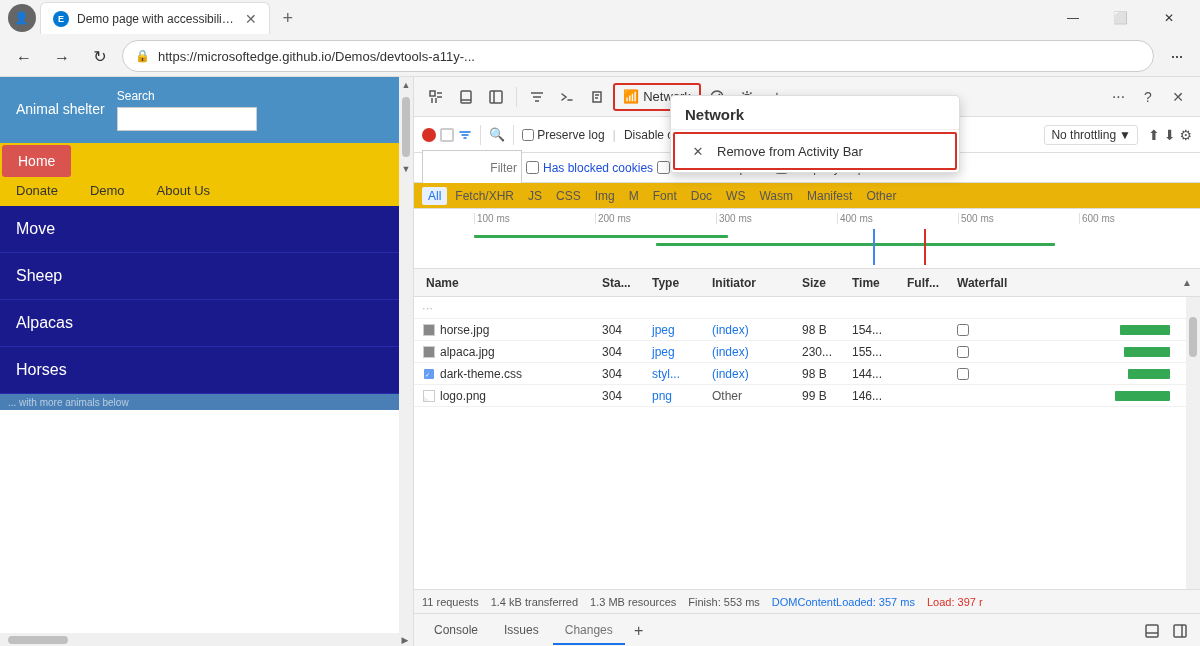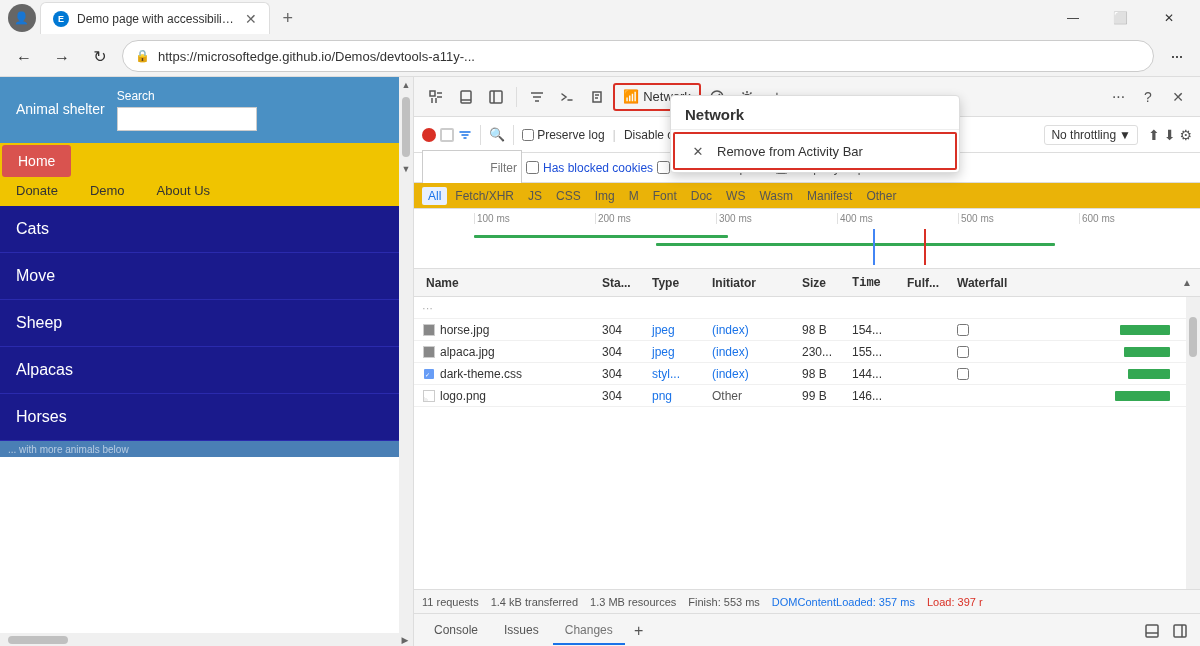--- a/index.html
+++ b/index.html
@@ -86,21 +86,21 @@
     .t-bar.green { background: #34a853; }
 
     
     .network-table { flex: 1; overflow: hidden; display: flex; flex-direction: column; }
     .table-header { display: flex; align-items: center; height: 28px; background: #f5f5f5; border-bottom: 1px solid #ddd; font-size: 12px; font-weight: 600; color: #333; padding: 0 4px; }
     .col-name { width: 180px; padding: 0 8px; flex-shrink: 0; }
     .col-status { width: 50px; padding: 0 4px; flex-shrink: 0; }
     .col-type { width: 60px; padding: 0 4px; flex-shrink: 0; }
     .col-initiator { width: 90px; padding: 0 4px; flex-shrink: 0; }
     .col-size { width: 50px; padding: 0 4px; flex-shrink: 0; }
-    .col-time { width: 55px; padding: 0 4px; flex-shrink: 0; font-family: Liberation Mono, monospace; }
+    .col-time { width: 55px; padding: 0 4px; flex-shrink: 0; }
     .col-fulf { width: 50px; padding: 0 4px; flex-shrink: 0; }
     .col-waterfall { flex: 1; padding: 0 4px; display: flex; align-items: center; justify-content: space-between; }
     .sort-arrow { color: #666; font-size: 10px; }
     .table-row { display: flex; align-items: center; height: 22px; border-bottom: 1px solid #f0f0f0; font-size: 12px; padding: 0 4px; }
     .cell-name { width: 180px; padding: 0 4px; display: flex; align-items: center; gap: 4px; color: #333; white-space: nowrap; overflow: hidden; text-overflow: ellipsis; flex-shrink: 0; }
     .cell-icon { width: 14px; height: 14px; display: flex; align-items: center; justify-content: center; flex-shrink: 0; }
     .img-icon { width: 12px; height: 12px; background: #888; border: 1px solid #ccc; }
     .png-icon { width: 12px; height: 12px; border: 1px solid #ccc; background: linear-gradient(45deg, #eee 25%, #fff 25%); }
     .cell-status { width: 50px; padding: 0 4px; color: #333; flex-shrink: 0; }
     .cell-type { width: 60px; padding: 0 4px; color: #1a73e8; flex-shrink: 0; }
@@ -191,21 +191,20 @@
           <div class="nav-menu-item active">Home</div>
         </div>
 
         <div class="sub-nav">
           <div class="sub-nav-item">Donate</div>
           <div class="sub-nav-item">Demo</div>
           <div class="sub-nav-item">About Us</div>
         </div>
 
         <div class="animal-list">
-          <div class="animal-item">Cats</div>
           <div class="animal-item">Move</div>
           <div class="animal-item">Sheep</div>
           <div class="animal-item">Alpacas</div>
           <div class="animal-item">Horses</div>
         </div>
 
         <div style="background:#4a7fb5; height:16px; display:flex; align-items:center; padding:0 8px;">
           <span style="color:rgba(255,255,255,0.6); font-size:10px;">... with more animals below</span>
         </div>
       </div>

